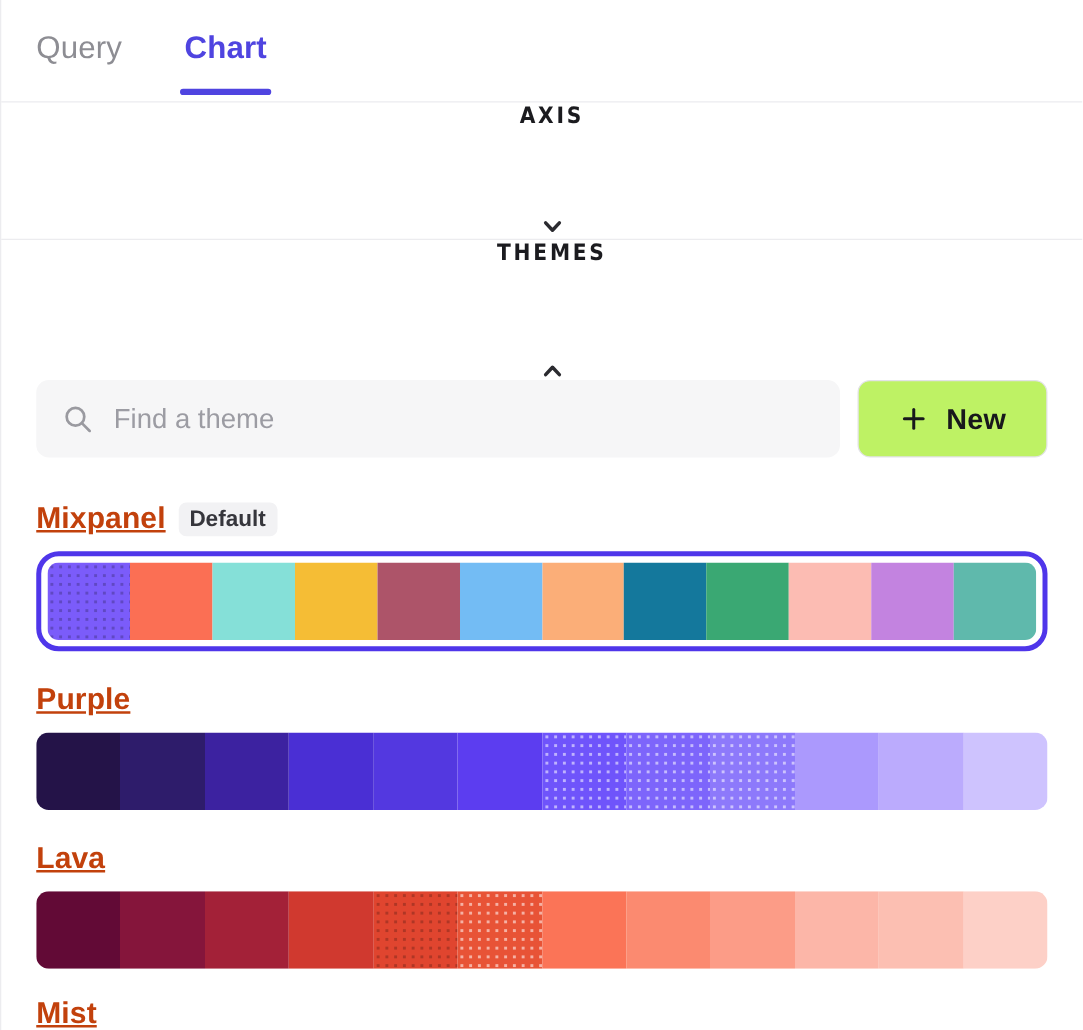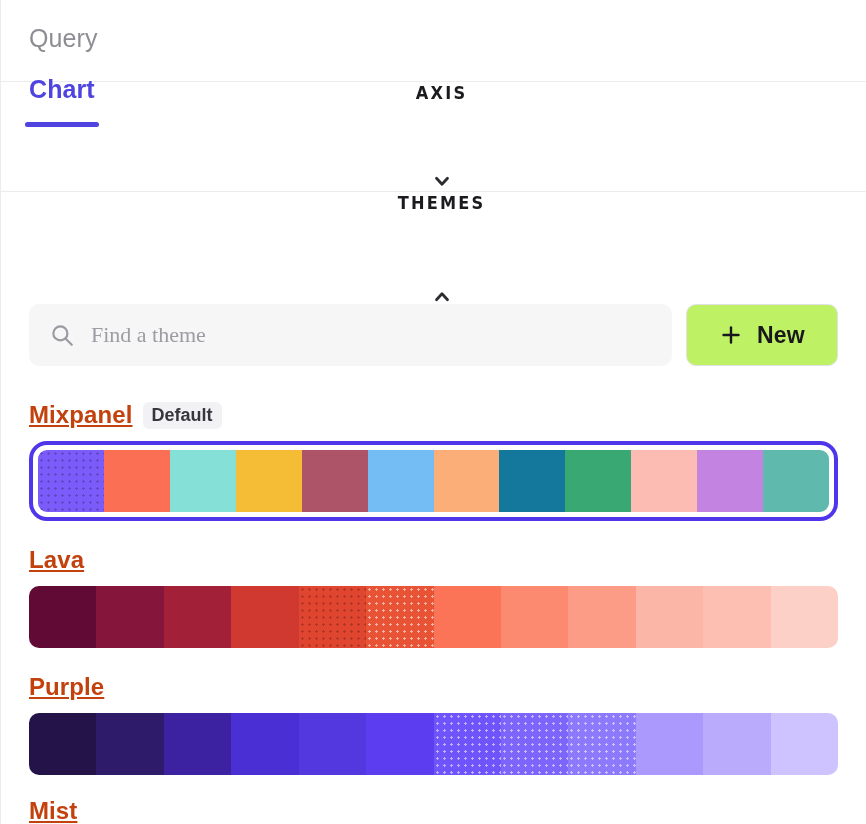--- a/index.html
+++ b/index.html
@@ -26,21 +26,20 @@
 
   
   .tabbar {
     height: 82px;
     display: flex;
     align-items: flex-start;
     padding: 0 0 0 28px;
     border-bottom: 1px solid #ececef;
     box-sizing: border-box;
     position: relative;
-    flex-direction: column;
   }
   .tab {
     position: relative;
     font-size: 25px;
     line-height: 1;
     padding: 26px 0 0 0;
     margin-right: 50px;
     color: #8d8d93;
     cursor: pointer;
     letter-spacing: 0.1px;
@@ -122,21 +121,21 @@
     height: 26px;
     flex: none;
     margin-right: 16px;
     color: #9a9aa0;
   }
   .search-icon svg { display: block; width: 26px; height: 26px; }
   .search-input {
     border: none;
     outline: none;
     background: transparent;
-    font-family: Liberation Serif, serif;
+    font-family: Liberation Sans, sans-serif;
     font-size: 22px;
     color: #a16207;
     width: 100%;
     padding: 0;
   }
   .search-input::placeholder { color: #9c9ca3; opacity: 1; }
 
   .new-btn {
     flex: none;
     width: 152px;
@@ -313,60 +312,60 @@
               <div class="swatch" style="background-color: rgb(20, 120, 156);"></div>
               <div class="swatch" style="background-color: rgb(58, 168, 115);"></div>
               <div class="swatch" style="background-color: rgb(252, 188, 179);"></div>
               <div class="swatch" style="background-color: rgb(195, 131, 224);"></div>
               <div class="swatch" style="background-color: rgb(95, 185, 172);"></div>
             </div>
           </div>
         </div>
         <div class="theme-item">
           <div class="theme-label-row">
+            <span class="theme-name">Purple</span>
+          </div>
+          <div class="strip-wrap">
+            <div class="swatch-strip">
+              <div class="swatch" style="background-color: rgb(36, 19, 72);"></div>
+              <div class="swatch" style="background-color: rgb(46, 28, 107);"></div>
+              <div class="swatch" style="background-color: rgb(60, 34, 160);"></div>
+              <div class="swatch" style="background-color: rgb(74, 47, 212);"></div>
+              <div class="swatch" style="background-color: rgb(83, 56, 224);"></div>
+              <div class="swatch" style="background-color: rgb(92, 61, 240);"></div>
+              <div class="swatch tex-light" style="background-color: rgb(111, 84, 251);"></div>
+              <div class="swatch tex-light" style="background-color: rgb(125, 101, 251);"></div>
+              <div class="swatch tex-light" style="background-color: rgb(141, 121, 251);"></div>
+              <div class="swatch" style="background-color: rgb(171, 153, 253);"></div>
+              <div class="swatch" style="background-color: rgb(187, 171, 253);"></div>
+              <div class="swatch" style="background-color: rgb(206, 195, 254);"></div>
+            </div>
+          </div>
+        </div>
+        <div class="theme-item">
+          <div class="theme-label-row">
             <span class="theme-name">Lava</span>
           </div>
           <div class="strip-wrap">
             <div class="swatch-strip">
               <div class="swatch" style="background-color: rgb(98, 10, 54);"></div>
               <div class="swatch" style="background-color: rgb(133, 21, 59);"></div>
               <div class="swatch" style="background-color: rgb(163, 33, 56);"></div>
               <div class="swatch" style="background-color: rgb(208, 57, 47);"></div>
               <div class="swatch tex-dark" style="background-color: rgb(224, 69, 47);"></div>
               <div class="swatch tex-light" style="background-color: rgb(232, 83, 54);"></div>
               <div class="swatch" style="background-color: rgb(251, 116, 87);"></div>
               <div class="swatch" style="background-color: rgb(251, 138, 112);"></div>
               <div class="swatch" style="background-color: rgb(252, 156, 135);"></div>
               <div class="swatch" style="background-color: rgb(252, 182, 168);"></div>
               <div class="swatch" style="background-color: rgb(252, 191, 178);"></div>
               <div class="swatch" style="background-color: rgb(253, 208, 199);"></div>
             </div>
           </div>
         </div>
-        <div class="theme-item">
-          <div class="theme-label-row">
-            <span class="theme-name">Purple</span>
-          </div>
-          <div class="strip-wrap">
-            <div class="swatch-strip">
-              <div class="swatch" style="background-color: rgb(36, 19, 72);"></div>
-              <div class="swatch" style="background-color: rgb(46, 28, 107);"></div>
-              <div class="swatch" style="background-color: rgb(60, 34, 160);"></div>
-              <div class="swatch" style="background-color: rgb(74, 47, 212);"></div>
-              <div class="swatch" style="background-color: rgb(83, 56, 224);"></div>
-              <div class="swatch" style="background-color: rgb(92, 61, 240);"></div>
-              <div class="swatch tex-light" style="background-color: rgb(111, 84, 251);"></div>
-              <div class="swatch tex-light" style="background-color: rgb(125, 101, 251);"></div>
-              <div class="swatch tex-light" style="background-color: rgb(141, 121, 251);"></div>
-              <div class="swatch" style="background-color: rgb(171, 153, 253);"></div>
-              <div class="swatch" style="background-color: rgb(187, 171, 253);"></div>
-              <div class="swatch" style="background-color: rgb(206, 195, 254);"></div>
-            </div>
-          </div>
-        </div>
       </div>
 
     <div class="bottom-cut">
       <span class="theme-name">Mist</span>
     </div>
   </div>
 
 </div>
 
 </body></html>

